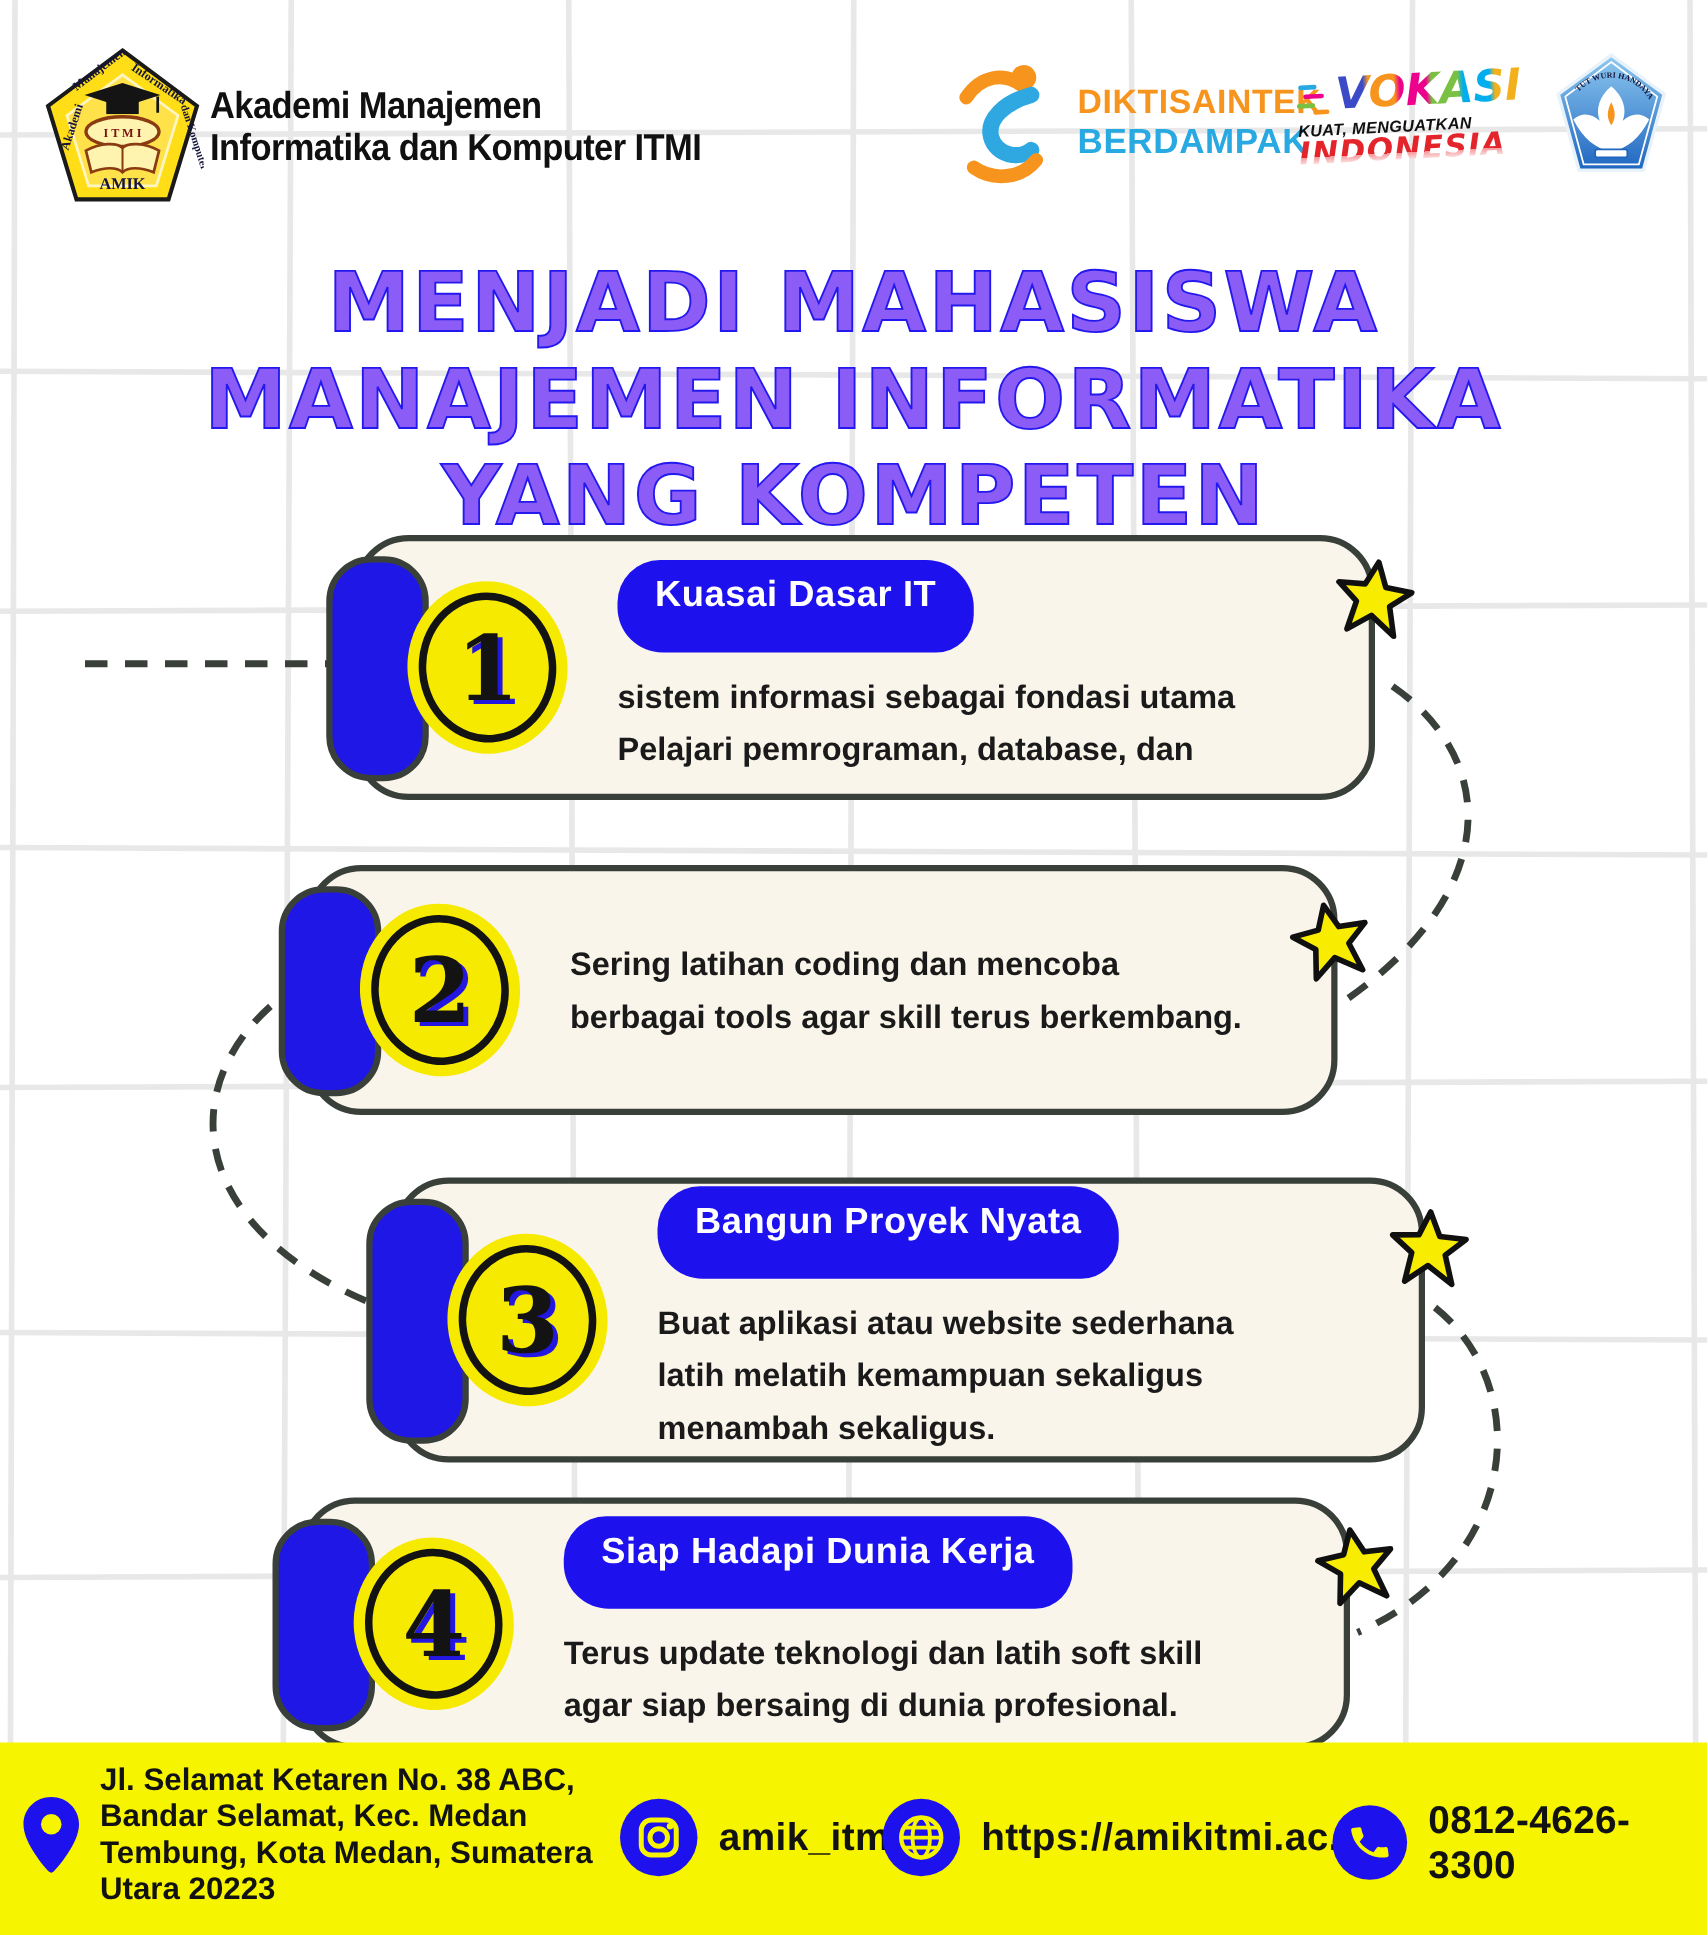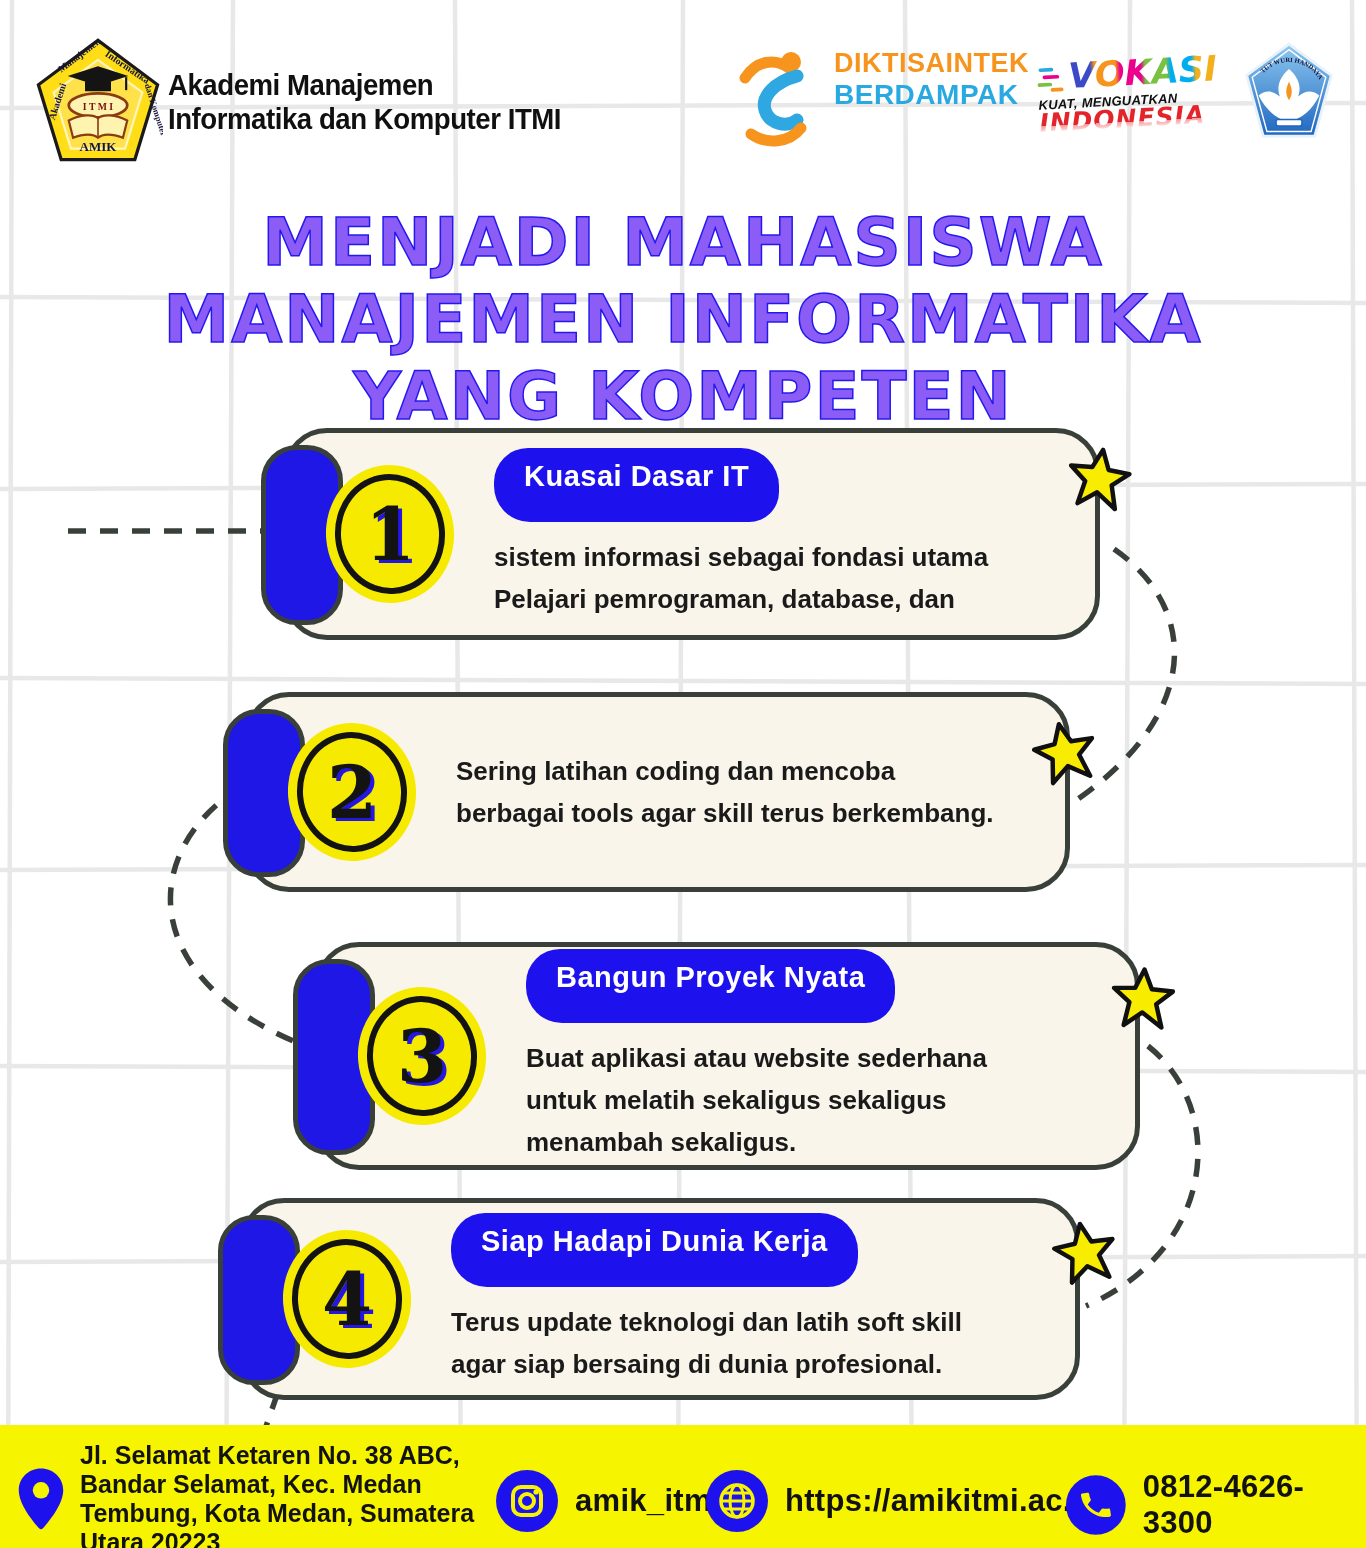--- a/index.html
+++ b/index.html
@@ -10,21 +10,21 @@
 
   
   .grid-bg{position:absolute;inset:0;z-index:0;}
   .connectors{position:absolute;inset:0;z-index:1;pointer-events:none;}
 
   
   .amik-logo{position:absolute;left:33px;top:34px;width:130px;height:134px;z-index:2;}
   .brand-name{position:absolute;left:168px;top:68px;z-index:2;font-weight:bold;font-size:30px;
               line-height:1.12;letter-spacing:-0.5px;transform:scaleX(0.92);transform-origin:left top;
               color:#101010;}
-  .dikti{position:absolute;left:730px;top:48px;z-index:2;display:flex;align-items:flex-start;gap:12px;}
+  .dikti{position:absolute;left:758px;top:48px;z-index:2;display:flex;align-items:center;gap:12px;}
   .dikti-text{font-weight:bold;line-height:1.15;letter-spacing:0.5px;}
   .dikti-text .l1{color:#F7941E;font-size:27px;}
   .dikti-text .l2{color:#29A9E1;font-size:28px;}
   .vokasi{position:absolute;left:1038px;top:56px;z-index:2;transform:rotate(-3deg);width:180px;}
   .vokasi-row{display:flex;align-items:flex-end;}
   .vokasi-word{font-family:"DejaVu Sans",sans-serif;font-weight:bold;font-style:italic;font-size:35px;
                line-height:1;background:linear-gradient(90deg,#3B4BC8 0%,#3B4BC8 15%,#F7941D 18%,#F7941D 32%,
                #EC008C 35%,#EC008C 49%,#7AC143 52%,#7AC143 66%,#00AEEF 69%,#00AEEF 83%,#F2B11C 86%);
                -webkit-background-clip:text;background-clip:text;color:transparent;}
   .vokasi-tag{font-size:13px;font-weight:bold;font-style:italic;color:#101010;letter-spacing:0.3px;margin-top:2px;}
@@ -57,21 +57,21 @@
   .card-text{flex:1;}
   .pill{display:inline-block;background:#1D12EE;color:#ffffff;font-size:29px;font-weight:bold;
         letter-spacing:0.5px;padding:12px 30px 29px;border-radius:34px 38px 30px 36px;margin-bottom:14px;}
   .body-line{font-size:26px;font-weight:bold;line-height:1.62;color:#1A1A1A;white-space:nowrap;}
   .star{position:absolute;width:64px;height:64px;right:-36px;top:14px;}
   .card2 .star{top:24px;right:-32px;}
   .card3 .star{top:20px;right:-40px;}
   .card4 .star{top:18px;right:-42px;}
 
   
-  .footer{position:absolute;left:0;right:0;bottom:0;height:123px;background:#F7F400;z-index:3;}
+  .footer{position:absolute;left:0;right:0;bottom:0;height:154px;background:#F7F400;z-index:3;}
   .f-group{position:absolute;display:flex;align-items:center;gap:16px;}
   .f-label{font-size:31px;font-weight:bold;color:#121212;letter-spacing:0.3px;}
   .pin-group{left:12px;top:40px;}
   .address{position:absolute;left:80px;top:16px;width:420px;font-size:25px;font-weight:bold;
            line-height:1.16;color:#121212;}
   .ig-group{left:495px;top:44px;}
   .web-group{left:705px;top:44px;}
   .phone-group{left:1065px;top:44px;}
 </style>
 </head>
@@ -229,21 +229,21 @@
   <div class="card card3">
     <div class="card-inner">
       <div class="badge-wrap">
         <div class="badge">
             <span>3</span>
           </div>
       </div>
       <div class="card-text">
         <div class="pill">Bangun Proyek Nyata</div>
         <div class="body-line">Buat aplikasi atau website sederhana</div>
-        <div class="body-line">untuk melatih sekaligus sekaligus</div>
+        <div class="body-line">latih melatih kemampuan sekaligus</div>
         <div class="body-line">menambah sekaligus.</div>
       </div>
     </div>
     <svg class="star" style="transform:rotate(3deg)" viewBox="0 0 100 100">
       <path d="M50 4 L63 34 L96 36 L71 57 L81 93 L50 71 L22 92 L29 56 L4 35 L37 33 Z" fill="#F8EC00" stroke="#101010" stroke-width="7" stroke-linejoin="round"></path>
     </svg>
   </div>
 
   <div class="card card4">
     <div class="card-inner">

